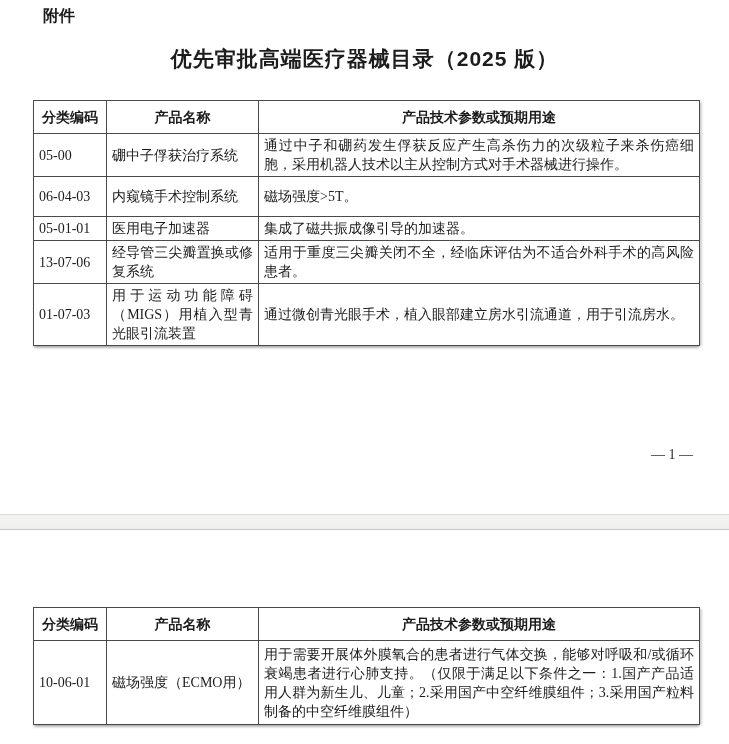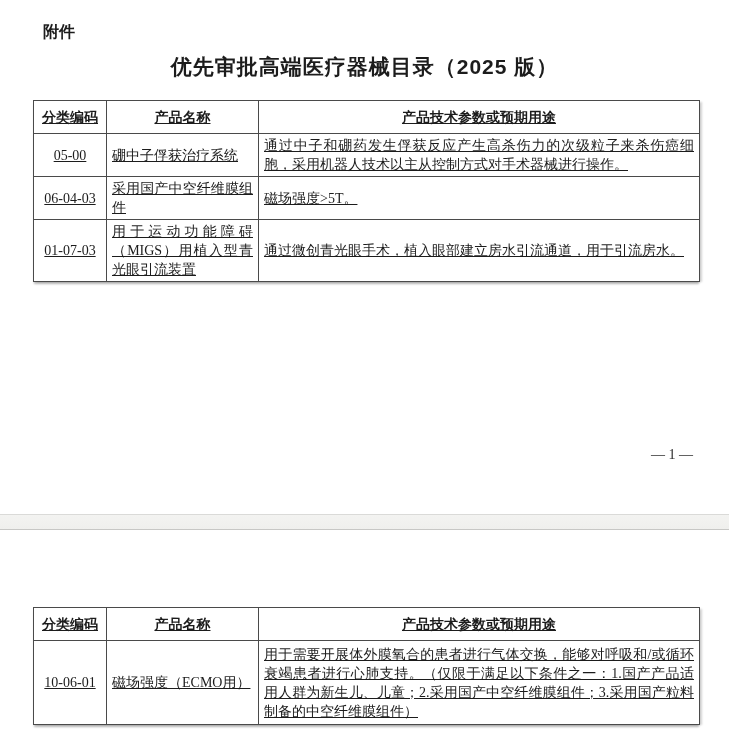--- a/index.html
+++ b/index.html
@@ -9,51 +9,48 @@
     background: #ffffff;
     position: relative;
     font-family: "Liberation Serif", serif;
     color: #1c1c1c;
     overflow: hidden;
   }
   .attachment {
     position: absolute; left: 43px; top: 6px;
     font-size: 16px; font-weight: 700;
     font-family: "Liberation Sans", sans-serif;
-    margin-top: 16px;
   }
   .doc-title {
     position: absolute; left: 0; top: 45px; width: 729px;
     text-align: center;
     font-size: 21px; font-weight: 700;
     font-family: "Liberation Sans", sans-serif;
     letter-spacing: 1px;
-    margin-top: 8px;
   }
   table.catalog {
     position: absolute; left: 33px; width: 666px;
     border-collapse: collapse; table-layout: fixed;
     box-shadow: 0 3px 2px -1px rgba(0,0,0,0.28), 3px 1px 2px -1px rgba(0,0,0,0.18);
   }
   .tbl1 { top: 100px; }
   .tbl2 { top: 607px; }
   table.catalog th, table.catalog td {
     border: 1px solid #4a4a4a;
     padding: 2px 5px;
     font-size: 14px; line-height: 19px;
     vertical-align: middle;
     overflow: hidden;
-    text-decoration: underline;
   }
   table.catalog th {
     font-family: "Liberation Sans", sans-serif;
     font-weight: 700; text-align: center;
     font-size: 14px;
   }
-  td.cell-code { text-align: center; white-space: pre-line; font-family: "Liberation Serif", serif; }
+  td.cell-code { white-space: pre-line; font-family: "Liberation Serif", serif; }
   td.cell-name { text-align: justify; text-justify: inter-character; }
   td.cell-desc { text-align: justify; text-justify: inter-character; }
   .page-number {
     position: absolute; top: 447px; right: 36px;
     font-size: 14px; color: #2a2a2a;
     font-family: "Liberation Serif", serif;
   }
   .page-separator {
     position: absolute; left: 0; top: 514px;
     width: 729px; height: 16px;
@@ -81,22 +78,32 @@
     <th>产品名称</th>
     <th>产品技术参数或预期用途</th>
   </tr>
   <tr style="height:41px">
     <td class="cell-code">05-00</td>
     <td class="cell-name">硼中子俘获治疗系统</td>
     <td class="cell-desc">通过中子和硼药发生俘获反应产生高杀伤力的次级粒子来杀伤癌细胞，采用机器人技术以主从控制方式对手术器械进行操作。</td>
   </tr>
   <tr style="height:40px">
     <td class="cell-code">06-04-03</td>
-    <td class="cell-name">采用国产中空纤维膜组件</td>
+    <td class="cell-name">内窥镜手术控制系统</td>
     <td class="cell-desc">磁场强度&gt;5T。</td>
+  </tr>
+  <tr style="height:24px">
+    <td class="cell-code">05-01-01</td>
+    <td class="cell-name">医用电子加速器</td>
+    <td class="cell-desc">集成了磁共振成像引导的加速器。</td>
+  </tr>
+  <tr style="height:41px">
+    <td class="cell-code">13-07-06</td>
+    <td class="cell-name">经导管三尖瓣置换或修复系统</td>
+    <td class="cell-desc">适用于重度三尖瓣关闭不全，经临床评估为不适合外科手术的高风险患者。</td>
   </tr>
   <tr style="height:54px">
     <td class="cell-code">01-07-03</td>
     <td class="cell-name">用于运动功能障碍（MIGS）用植入型青光眼引流装置</td>
     <td class="cell-desc">通过微创青光眼手术，植入眼部建立房水引流通道，用于引流房水。</td>
   </tr>
 </tbody>
   </table>
 
 <div class="page-number">— 1 —</div>

